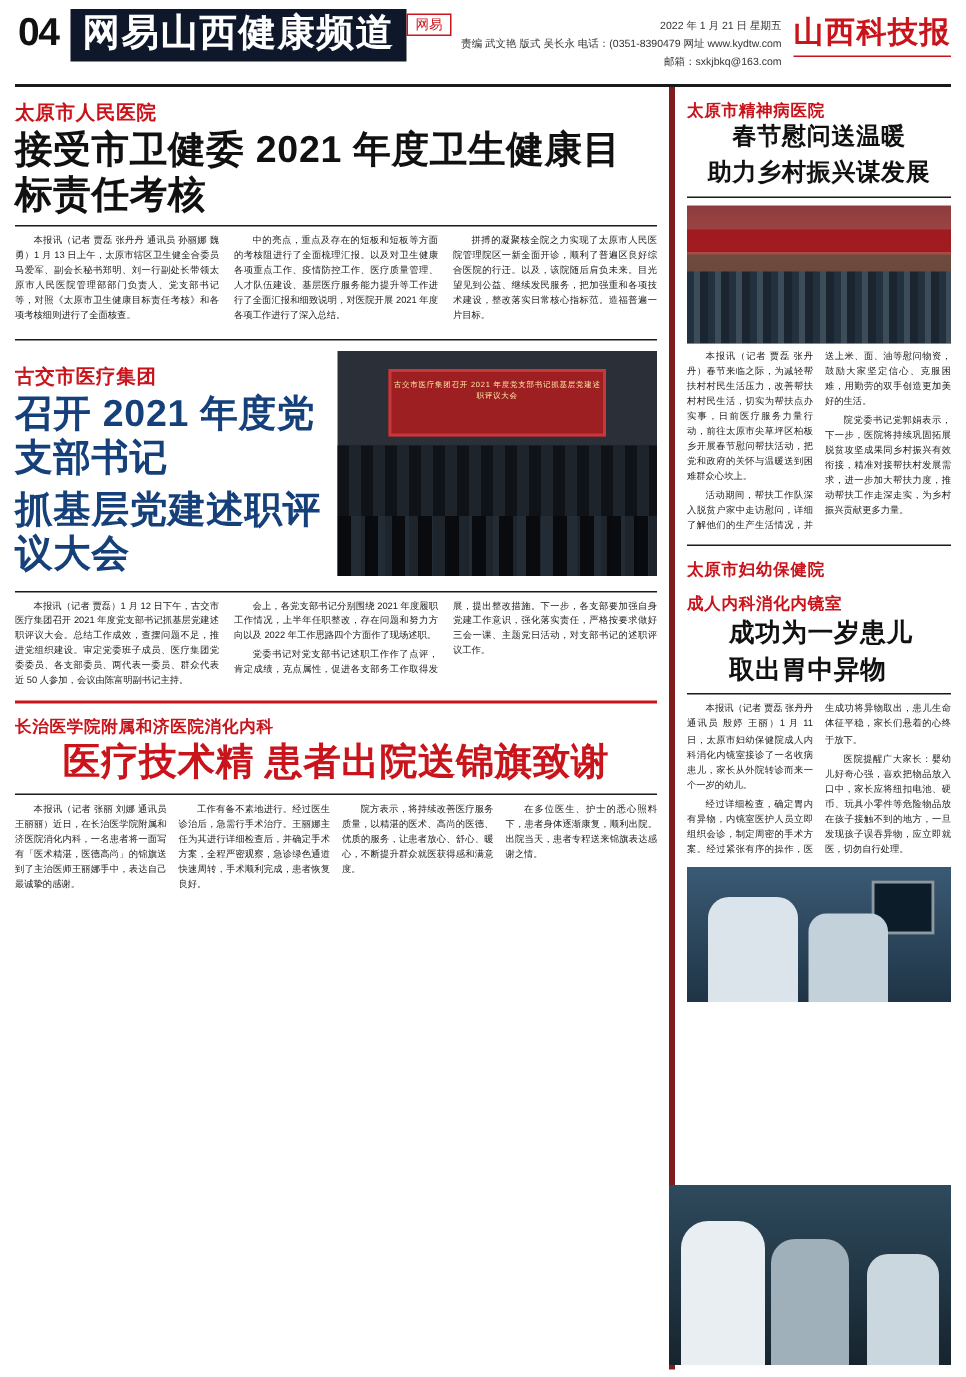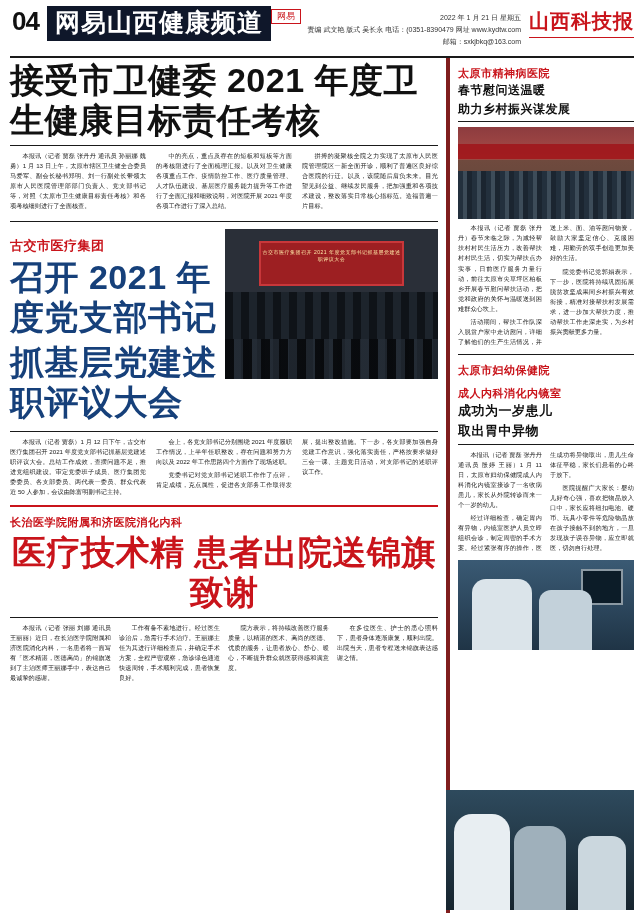--- a/index.html
+++ b/index.html
@@ -95,31 +95,31 @@
   
   .kicker {
     color: #c9141b;
     font-size: 13px;
     font-weight: bold;
     margin: 8px 0 2px 0;
     letter-spacing: 0.5px;
   }
   .kicker.small { font-size: 11px; }
   .headline {
-    font-size: 34px;
+    font-size: 25px;
     font-weight: bold;
     color: #111;
     line-height: 1.18;
     margin: 2px 0 5px 0;
     letter-spacing: 0.5px;
   }
   .headline.blue { color: #16407a; }
   .headline.red { color: #c9141b; }
-  .headline.small { font-size: 13px; }
-  .headline.xsmall { font-size: 12px; }
+  .headline.small { font-size: 17px; margin-left: 28px; }
+  .headline.xsmall { font-size: 16px; text-align: center; }
   .rule-thin { border-top: 1px solid #1a1a1a; margin: 4px 0 5px 0; }
 
   .cols3 {
     column-count: 3;
     column-gap: 10px;
     column-rule: 0;
     font-size: 6.2px;
     line-height: 1.6;
     color: #1a1a1a;
     text-align: justify;
@@ -256,20 +256,21 @@
       <div class="paper-name">山西科技报</div>
       <div class="paper-rule"></div>
     </div>
   </div>
 
   <div class="body-wrap">
 
     <div class="col-left">
 
       <div>
+        <div class="kicker">太原市人民医院</div>
         <div class="headline">接受市卫健委 2021 年度卫生健康目标责任考核</div>
         <div class="rule-thin"></div>
         <div class="cols3">
           <p class="para">本报讯（记者 贾磊 张丹丹 通讯员 孙丽娜 魏勇）1 月 13 日上午，太原市辖区卫生健全合委员马爱军、副会长秘书郑明、刘一行副处长带领太原市人民医院管理部部门负责人、党支部书记等，对照《太原市卫生健康目标责任考核》和各项考核细则进行了全面核查。</p>
           <p class="para">中的亮点，重点及存在的短板和短板等方面的考核阻进行了全面梳理汇报。以及对卫生健康各项重点工作、疫情防控工作、医疗质量管理、人才队伍建设、基层医疗服务能力提升等工作进行了全面汇报和细致说明，对医院开展 2021 年度各项工作进行了深入总结。</p>
           <p class="para">拼搏的凝聚核全院之力实现了太原市人民医院管理院区一新全面开诊，顺利了普遍区良好综合医院的行迁。以及，该院随后肩负未来。目光望见到公益、继续发民服务，把加强重和各项技术建设，整改落实日常核心指标范。造福普遍一片目标。</p>
         </div>
       </div>
 
       <div class="sec-divider"></div>

